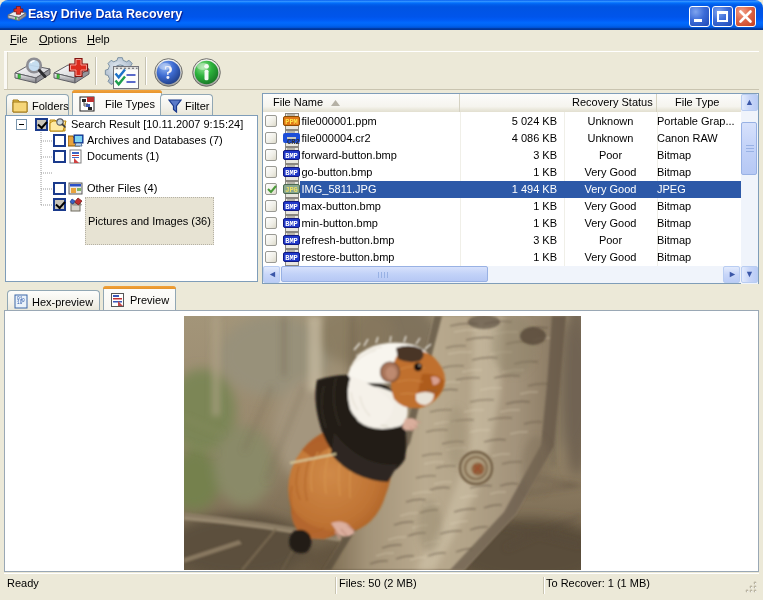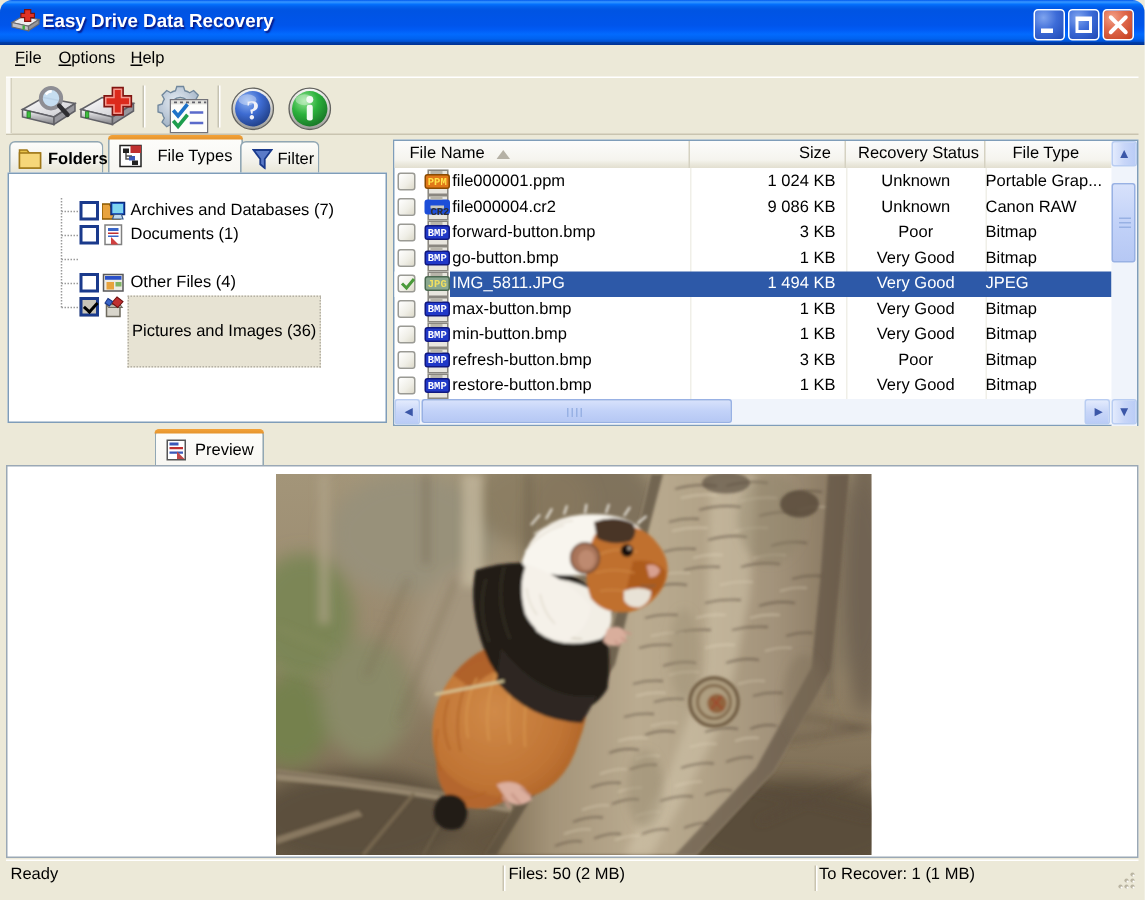--- a/index.html
+++ b/index.html
@@ -182,21 +182,21 @@
         </radialGradient>
       </defs>
       <circle cx="14.5" cy="14.5" r="13.8" fill="url(#ring)" stroke="#62625E" stroke-width="0.9"></circle>
       <circle cx="14.5" cy="14.5" r="11.8" fill="url(#greensp)"></circle>
       <ellipse cx="11" cy="8.5" rx="6" ry="3.6" fill="#fff" opacity="0.35"></ellipse>
       <circle cx="14.5" cy="8.3" r="2.3" fill="#F4FAF4"></circle>
       <rect x="12.5" y="11.8" width="4" height="10.5" rx="1.5" fill="#F4FAF4"></rect>
     </svg>
   </div>
   <div id="leftpanel">
-    <div class="tab" style="left:2px; top:4px; width:63px; height:22px;font-weight:bold;">
+    <div class="tab" style="left:2px; top:4px; width:63px; height:22px;">
       <svg width="16" height="15" viewBox="0 0 16 15" style="position:absolute;left:5px;top:3px">
         <path d="M1 2 h5 l1.5 2 H15 v10 H1 z" fill="#E8C24A" stroke="#A07818" stroke-width="1"></path>
         <path d="M1 4 h14 v10 H1 z" fill="#F6D679" stroke="#A07818" stroke-width="1"></path>
       </svg>
       <span style="position:absolute;left:25px;top:5px">Folders</span>
       </div>
     <div class="tab active" style="left:68px; top:0px; width:90px; height:26px;">
       <svg width="16" height="16" viewBox="0 0 16 16" style="position:absolute;left:6px;top:5px">
         <rect x="1" y="1" width="14" height="14" fill="#fff" stroke="#222"></rect>
         <rect x="8" y="1" width="7" height="5" fill="#C03030"></rect>
@@ -207,20 +207,33 @@
       </svg>
       <span style="position:absolute;left:32px;top:7px">File Types</span>
       </div>
     <div class="tab" style="left:156px; top:4px; width:53px; height:22px;">
       <svg width="14" height="14" viewBox="0 0 14 14" style="position:absolute;left:7px;top:4px">
         <path d="M1 1 h12 l-4.5 6 v6 l-3 -2.5 v-3.5 z" fill="#5A7AC8" stroke="#1A3A8C" stroke-width="1.2"></path>
       </svg>
       <span style="position:absolute;left:24px;top:5px">Filter</span>
       </div>
     <div id="treebox">
+      <div class="trow" style="top:1px">
+        <span class="expbox" style="left:10px"></span>
+        <span class="cb cbC" style="left:29px"></span>
+        <span class="ticon16" style="left:43px">
+          <svg width="18" height="15" viewBox="0 0 18 15">
+            <path d="M1 3 h5 l2 2 h8 v9 h-15 z" fill="#F7D97E" stroke="#B8860B" stroke-width="1"></path>
+            <path d="M1 6 l3 -2 h13 l-3 10 h-13 z" fill="#FFE9A2" stroke="#B8860B" stroke-width="1"></path>
+            <circle cx="11" cy="5" r="3.2" fill="#C8DCEE" fill-opacity="0.85" stroke="#5A5A60" stroke-width="1.2"></circle>
+            <path d="M13.4 7.4 L16 10" stroke="#3A3A40" stroke-width="1.6" stroke-linecap="round"></path>
+          </svg>
+        </span>
+        <span class="ttxt" style="left:65px">Search Result [10.11.2007 9:15:24]</span>
+      </div>
       <div class="trow" style="top:17px">
         <span class="cb" style="left:47px"></span>
         <span class="ticon16" style="left:62px">
           <svg width="16" height="16" viewBox="0 0 16 16">
             <path d="M0 3 h5 l1 2 h6 v8 h-12 z" fill="#E8A33D" stroke="#8B5A00" stroke-width="1"></path>
             <rect x="6" y="2" width="9" height="8" fill="#2A6BD8" stroke="#0A2A7A"></rect>
             <rect x="7" y="3" width="7" height="6" fill="#7FD4F0"></rect>
             <path d="M8 10 h5 l1 3 h-7 z" fill="#BFD8EE" stroke="#3A5A8A" stroke-width="0.8"></path>
           </svg>
         </span>
@@ -270,51 +283,48 @@
     </div>
   </div>
   <div id="listbox">
     <div id="lheader">
       <div class="hcell" style="left:0;width:197px">
           <span style="position:absolute;left:10px;top:2px">File Name</span>
         <svg width="9" height="6" viewBox="0 0 9 6" style="position:absolute;left:68px;top:6px">
             <path d="M4.5 0 L9 6 H0 z" fill="#B5B1A5"></path>
           </svg>
       </div>
-      <div class="hcell" style="left:197px;width:104px">
-          <span style="position:absolute;right:9px;top:2px">Size</span>
-        </div>
       <div class="hcell" style="left:301px;width:93px">
           <span style="position:absolute;left:8px;top:2px">Recovery Status</span>
         </div>
       <div class="hcell" style="left:394px;width:84px;border-right:none">
           <span style="position:absolute;left:18px;top:2px">File Type</span>
         </div>
     </div>
     <div class="gridv" style="left:197px"></div>
     <div class="gridv" style="left:301px"></div>
     <div class="gridv" style="left:394px"></div>
     <div id="lrows">
       <div class="lrow" style="top:19px">
           <span class="lcb"></span>
           <span class="fic">
             <span class="badge" style="background:#E07818;border:1px solid #8A4A00">PPM</span>
           </span>
           <span class="fname">file000001.ppm</span>
-          <span class="fsize">1 024 KB</span>
+          <span class="fsize">5 024 KB</span>
           <span class="fstat">Unknown</span>
           <span class="ftype">Portable Grap...</span>
         </div>
       <div class="lrow" style="top:36px">
           <span class="lcb"></span>
           <span class="fic">
             <span class="badge" style="background:#C8C8C0;border:4px solid #1d4ed8;color:#303030">CR2</span>
           </span>
           <span class="fname">file000004.cr2</span>
-          <span class="fsize">9 086 KB</span>
+          <span class="fsize">4 086 KB</span>
           <span class="fstat">Unknown</span>
           <span class="ftype">Canon RAW</span>
         </div>
       <div class="lrow" style="top:53px">
           <span class="lcb"></span>
           <span class="fic">
             <span class="badge" style="background:#2038C8;border:1px solid #101880;color:#fff">BMP</span>
           </span>
           <span class="fname">forward-button.bmp</span>
           <span class="fsize">3 KB</span>
@@ -399,20 +409,31 @@
       <div class="sbtn" style="left:0;top:0"></div>
         <div class="sarrow" style="left:4px;top:3px">▲</div>
       <div class="sthumb" style="left:0px;top:28px;width:16px;height:53px">
         <div style="position:absolute;left:4px;top:22px;width:8px;height:1px;background:#98B1E4;box-shadow:0 3px 0 #98B1E4,0 6px 0 #98B1E4"></div>
       </div>
       <div class="sbtn" style="left:0;top:172px"></div>
         <div class="sarrow" style="left:4px;top:175px">▼</div>
     </div>
   </div>
   <div id="prevtabs">
+    <div class="tab" style="left:3px; top:4px; width:93px; height:22px;">
+      <svg width="14" height="15" viewBox="0 0 14 15" style="position:absolute;left:6px;top:3px">
+        <rect x="1" y="1" width="12" height="13" fill="#EAF2FA" stroke="#3A66A8"></rect>
+        <g fill="#2A56A8" font-size="4.5" font-family="Liberation Mono,monospace">
+          <text x="3" y="6">01</text>
+            <text x="3" y="10">10</text>
+            <text x="8" y="8">0</text>
+        </g>
+      </svg>
+      <span style="position:absolute;left:24px;top:5px">Hex-preview</span>
+      </div>
     <div class="tab active" style="left:99px; top:0px; width:73px; height:26px;">
       <svg width="15" height="16" viewBox="0 0 15 16" style="position:absolute;left:6px;top:5px">
         <rect x="1.5" y="1.5" width="12" height="13" fill="#fff" stroke="#555"></rect>
         <rect x="3" y="3" width="6" height="2" fill="#3A58B8"></rect>
         <rect x="3" y="6" width="9" height="1.5" fill="#C03030"></rect>
         <rect x="3" y="9" width="9" height="1.5" fill="#3A58B8"></rect>
         <path d="M8 9 l5 5 h-5 z" fill="#C04848"></path>
       </svg>
       <span style="position:absolute;left:26px;top:7px">Preview</span>
       </div>

